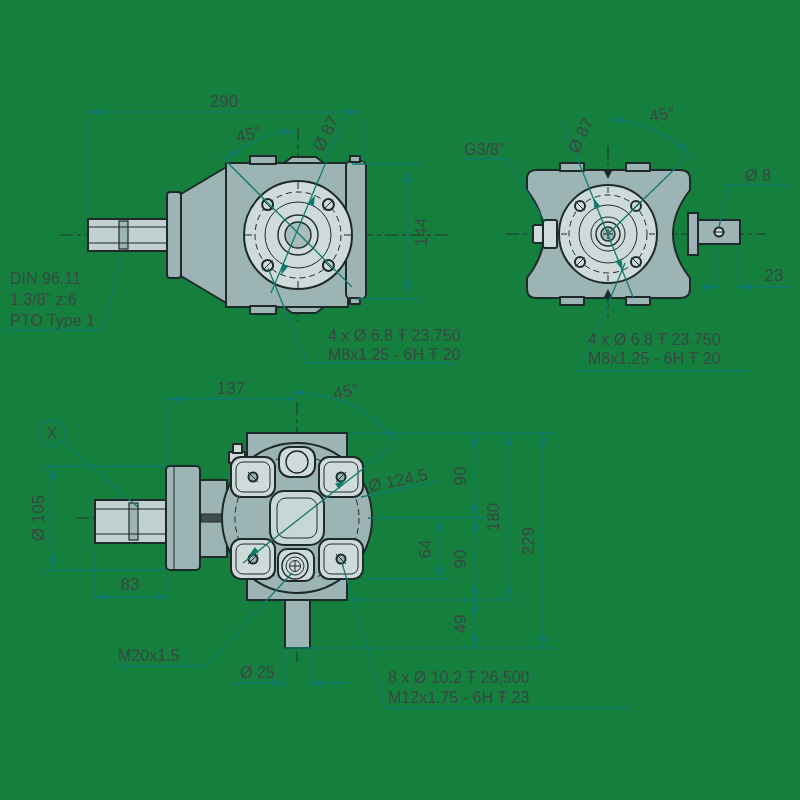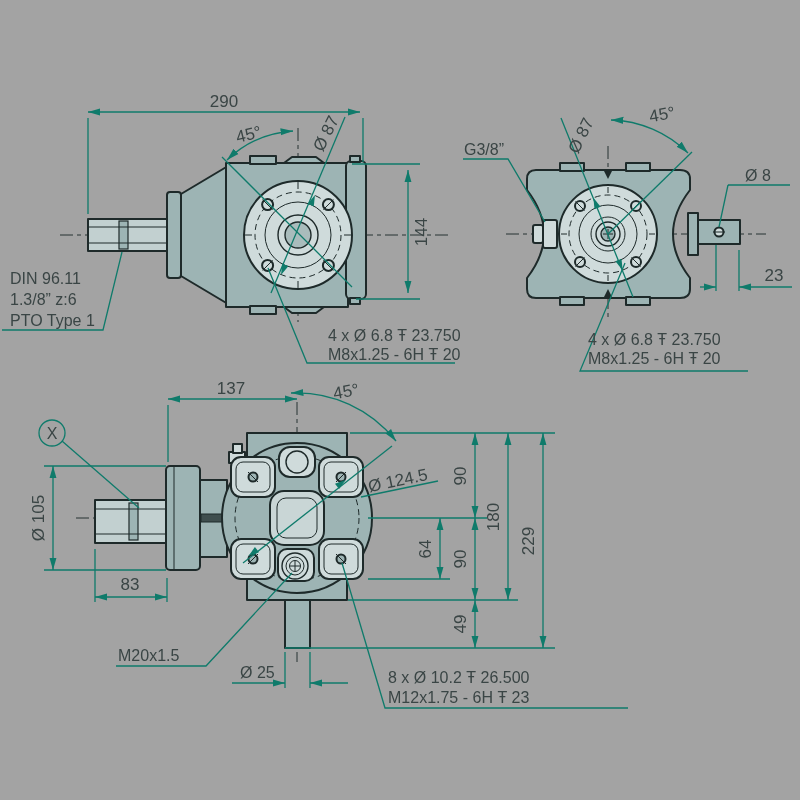--- a/index.html
+++ b/index.html
@@ -1,16 +1,16 @@
 <!DOCTYPE html>
 <html><head>
 <meta charset="utf-8">
 <style>
   html,body{margin:0;padding:0;background:#ffffff;}
-  #stage{position:relative;width:800px;height:800px;background:#a3a3a3;overflow:hidden;}
+  #stage{position:relative;width:800px;height:800px;background:#15803d;overflow:hidden;}
   svg{display:block;}
   .body{fill:#9db4b4;stroke:#1e2a2a;stroke-width:2;stroke-linejoin:round;}
   .light{fill:#cfdbdb;stroke:#1e2a2a;stroke-width:2;stroke-linejoin:round;}
   .lshaft{fill:#c2d0d0;stroke:#1e2a2a;stroke-width:2;stroke-linejoin:round;}
   .thin{fill:none;stroke:#1e2a2a;stroke-width:1;}
   .thinf{fill:none;stroke:#1e2a2a;stroke-width:1.4;}
   .dash{fill:none;stroke:#1e2a2a;stroke-width:1;stroke-dasharray:6 4;}
   .cl{fill:none;stroke:#273232;stroke-width:1;stroke-dasharray:13 4 4 4;}
   .dim{fill:none;stroke:#0f7b6b;stroke-width:1.3;}
   .dk{fill:#3f4e4e;stroke:#1e2a2a;stroke-width:1;}

